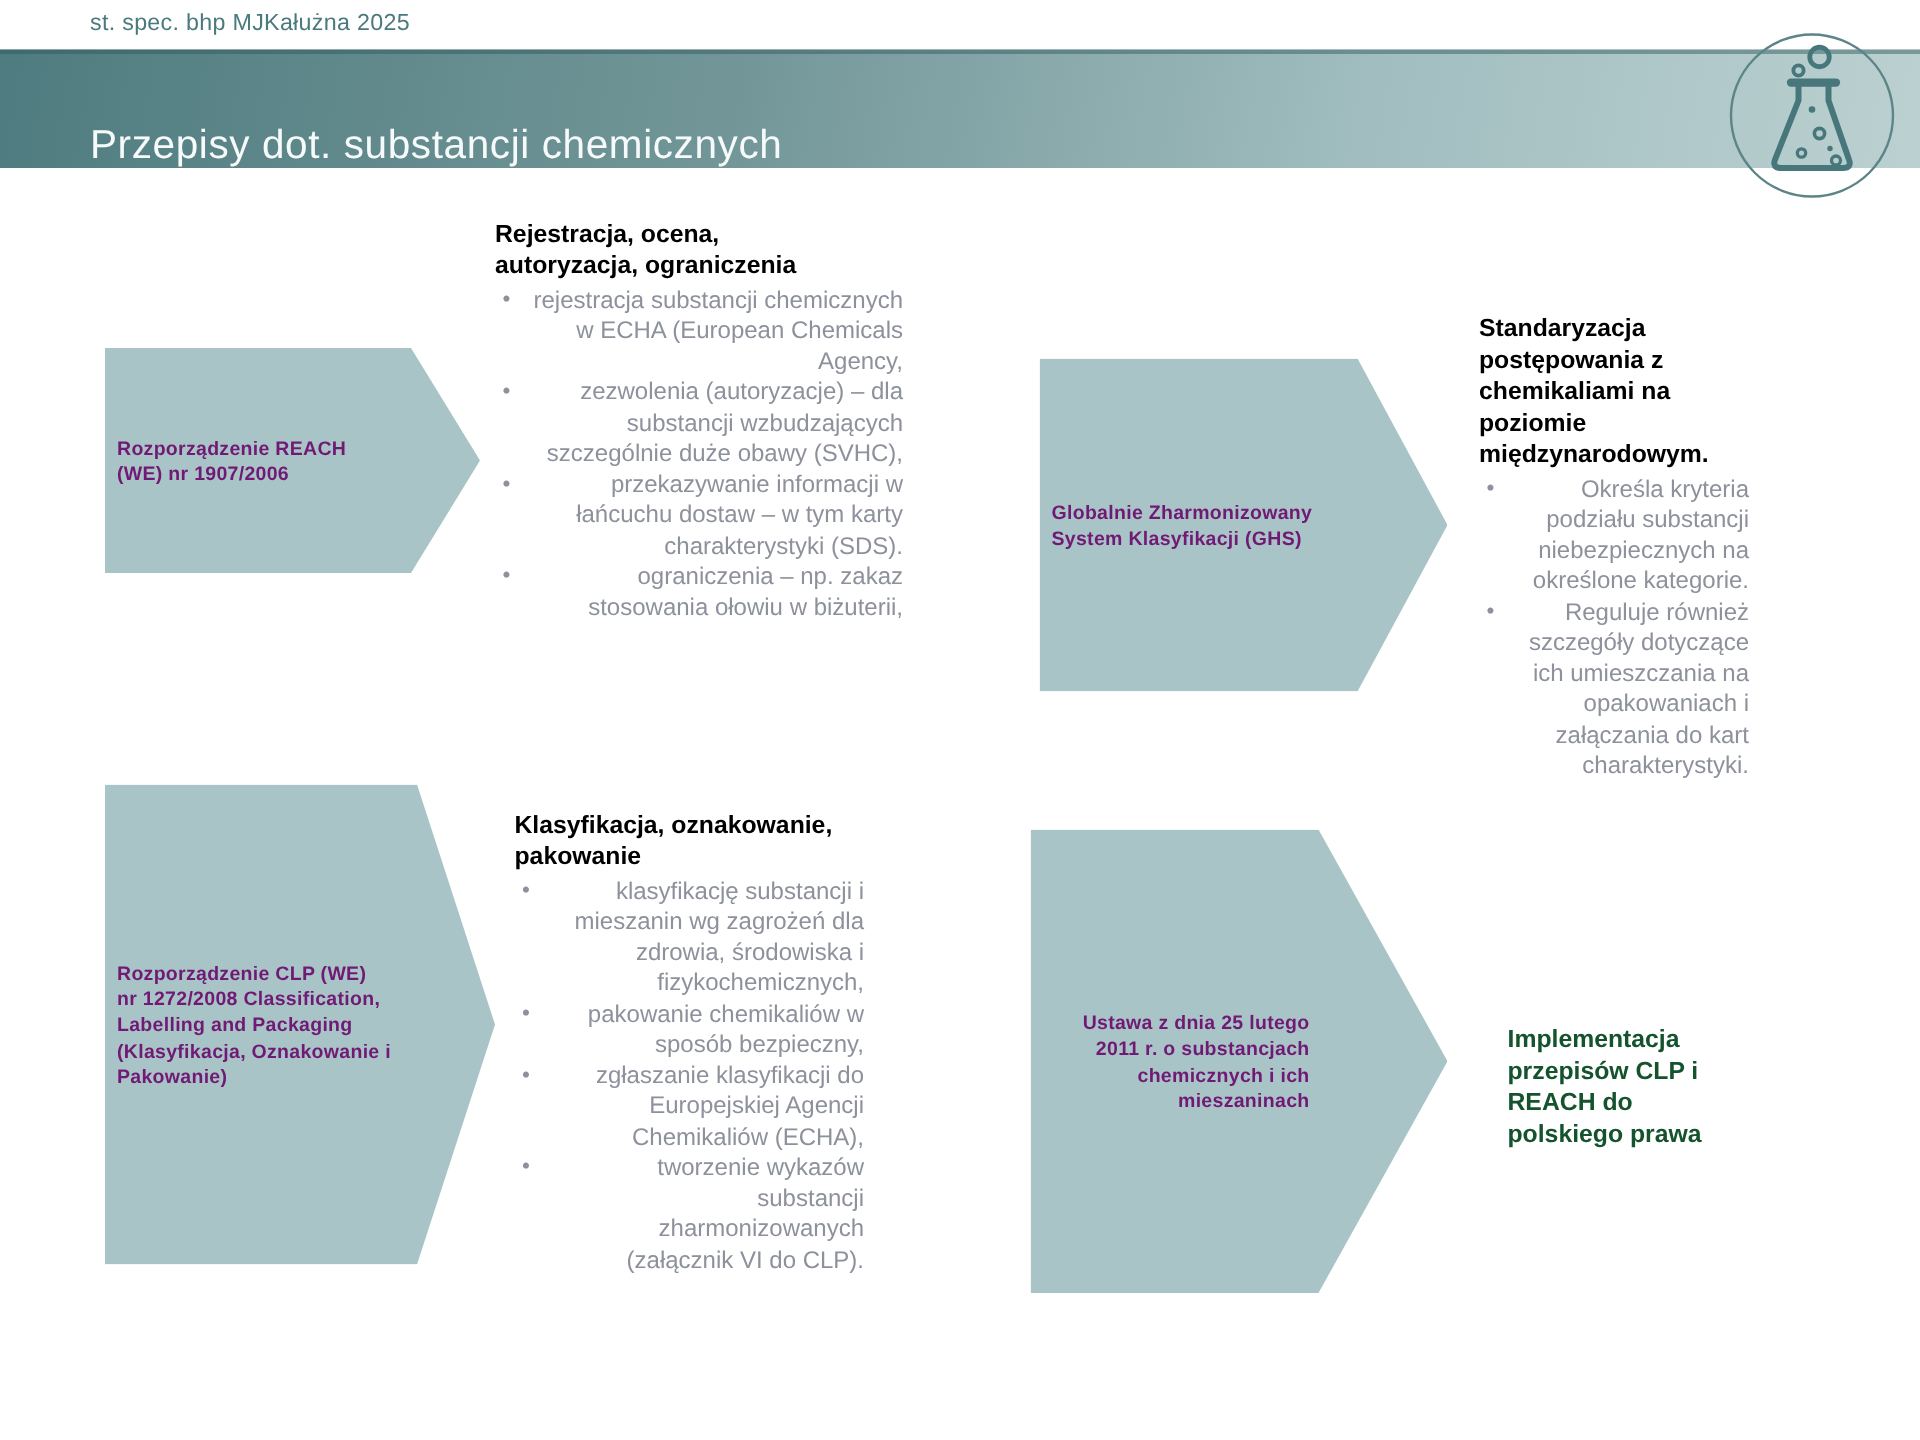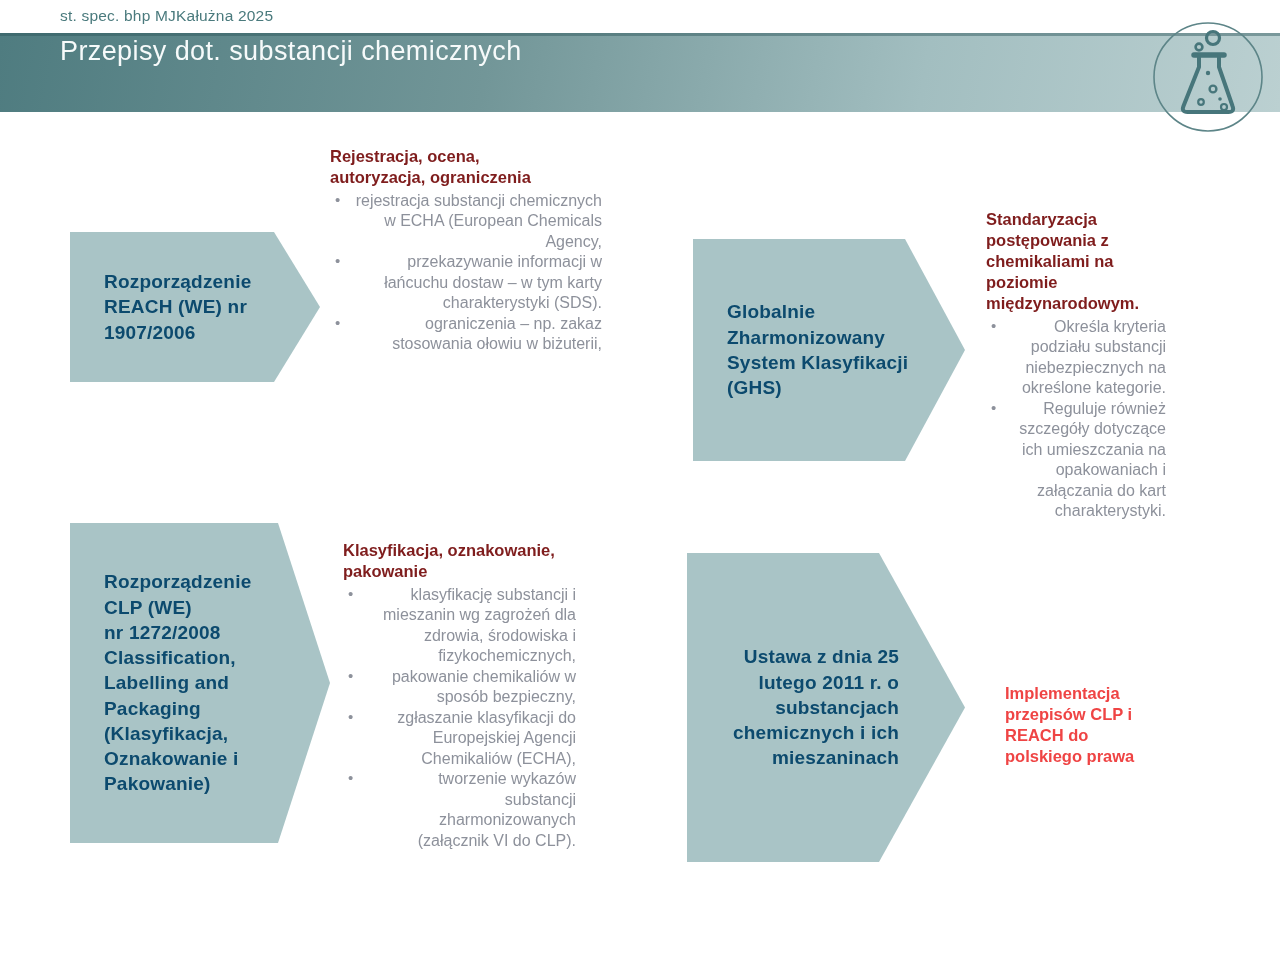--- a/index.html
+++ b/index.html
@@ -9,67 +9,67 @@
   .top-label{
     position:absolute;left:60px;top:7px;
     font-size:15.5px;color:#4a7a7d;letter-spacing:.2px;
   }
 
   .header-bar{
     position:absolute;left:0;top:33px;width:1280px;height:79px;
     background:linear-gradient(100deg,#4f7c80 0%,#729698 38%,#a2bec0 72%,#bbd0d1 100%);
     border-top:3px solid rgba(43,84,88,.45);
     box-sizing:border-box;
-    display:flex;align-items:flex-start;
+    display:flex;align-items:flex-end;
   }
   .header-title{
     margin-left:60px;font-size:27px;font-weight:400;color:#f6fafa;letter-spacing:.4px;
   }
 
   .flask-badge{position:absolute;left:1150px;top:19px;width:116px;height:116px;}
 
   .arrow{
     position:absolute;background:#a9c4c6;
     display:flex;align-items:center;
   }
   .arrow .arrow-label{
-    color:#0c4a6e;font-weight:700;font-size:19px;line-height:1.33;
-    padding-left:34px;white-space:pre-line;letter-spacing:.2px;
+    color:#701a75;font-weight:700;font-size:13px;line-height:1.33;
+    padding-left:8px;white-space:pre-line;letter-spacing:.2px;
   }
   #arrow-reach {left:70px; top:232px;width:250px;height:150px;
     clip-path:polygon(0 0,calc(100% - 46px) 0,100% 50%,calc(100% - 46px) 100%,0 100%);}
   #arrow-reach .arrow-label{width:175px;}
   #arrow-ghs   {left:693px;top:239px;width:272px;height:222px;
     clip-path:polygon(0 0,calc(100% - 60px) 0,100% 50%,calc(100% - 60px) 100%,0 100%);}
   #arrow-ghs .arrow-label{width:195px;}
   #arrow-clp   {left:70px; top:523px;width:260px;height:320px;
     clip-path:polygon(0 0,calc(100% - 52px) 0,100% 50%,calc(100% - 52px) 100%,0 100%);}
   #arrow-clp .arrow-label{width:188px;}
   #arrow-ustawa{left:687px;top:553px;width:278px;height:309px;
     clip-path:polygon(0 0,calc(100% - 86px) 0,100% 50%,calc(100% - 86px) 100%,0 100%);text-align:right;}
   #arrow-ustawa .arrow-label{width:178px;}
 
   .tblock{position:absolute;color:#8d919b;font-size:16px;line-height:1.28;}
   .tblock .block-heading{
-    margin:0 0 3px 0;font-size:16.5px;font-weight:700;color:#7f1d1d;
+    margin:0 0 3px 0;font-size:16.5px;font-weight:700;color:#000000;
     line-height:1.27;white-space:pre-line;
   }
   .tblock ul{list-style:none;margin:0;padding:0;text-align:right;}
   .tblock li{position:relative;padding-left:23px;}
   .tblock li::before{
     content:"\2022";position:absolute;left:5px;top:-1px;
     color:#8d919b;font-size:15px;
   }
 
   #tb-reach{left:330px;top:146px;width:272px;}
   #tb-ghs  {left:986px;top:209px;width:180px;}
   #tb-clp  {left:343px;top:540px;width:233px;}
 
   .note{
-    position:absolute;font-weight:700;color:#ef4444;
+    position:absolute;font-weight:700;color:#14532d;
     font-size:16.5px;line-height:1.27;
   }
   #note-ustawa{left:1005px;top:683px;width:150px;}
 </style>
 </head>
 <body>
 
 <div class="slide">
 
   <div class="top-label">st. spec. bhp MJKałużna 2025</div>
@@ -93,20 +93,21 @@
   </svg>
 
   <div class="arrow" id="arrow-reach">
     <div class="arrow-label">Rozporządzenie REACH (WE) nr 1907/2006</div>
   </div>
   <div class="tblock" id="tb-reach">
     <h3 class="block-heading">Rejestracja, ocena,
 autoryzacja, ograniczenia</h3>
     <ul>
       <li>rejestracja substancji chemicznych w ECHA (European Chemicals Agency,</li>
+      <li>zezwolenia (autoryzacje) – dla substancji wzbudzających szczególnie duże obawy (SVHC),</li>
       <li>przekazywanie informacji w łańcuchu dostaw – w tym karty charakterystyki (SDS).</li>
       <li>ograniczenia – np. zakaz stosowania ołowiu w biżuterii,</li>
     </ul>
   </div>
 
   <div class="arrow" id="arrow-ghs">
     <div class="arrow-label">Globalnie Zharmonizowany System Klasyfikacji (GHS)</div>
   </div>
   <div class="tblock" id="tb-ghs">
     <h3 class="block-heading">Standaryzacja postępowania z chemikaliami na poziomie międzynarodowym.</h3>

